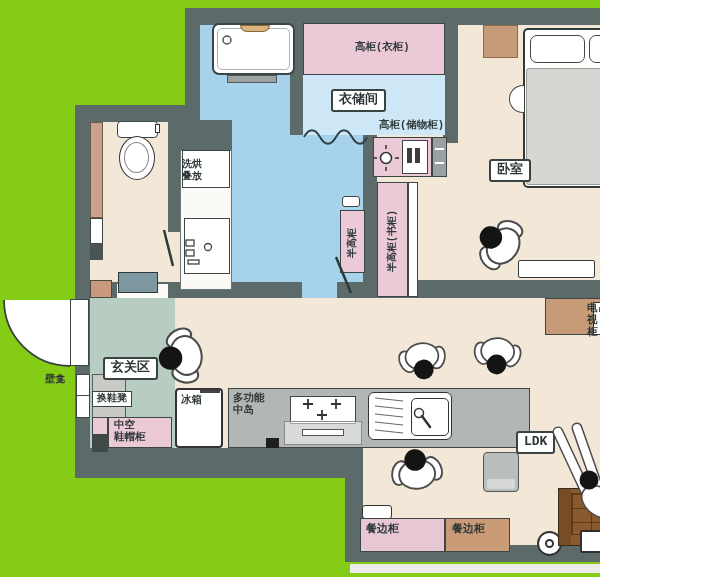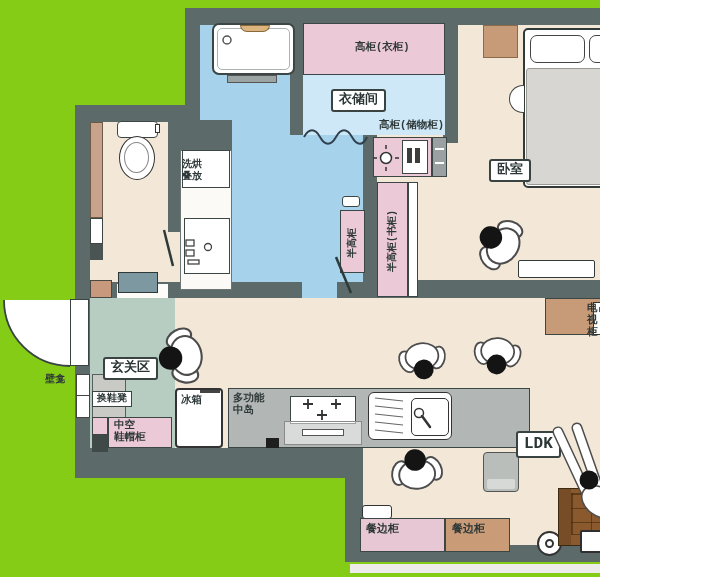--- a/index.html
+++ b/index.html
@@ -163,21 +163,21 @@
 
   <div class="lbl" style="left:355px;top:41px;z-index:40;">高柜(衣柜)</div>
   <div class="boxlbl" style="left:331px;top:89px;z-index:40;">衣储间</div>
   <div class="lbl" style="left:379px;top:119px;z-index:40;">高柜(储物柜)</div>
   <div class="rlbl" style="left:337px;top:234px;width:110px;z-index:40;">半高柜(书柜)</div>
   <div class="rlbl" style="left:322px;top:236px;width:60px;z-index:40;">半高柜</div>
   <div class="lbl" style="left:182px;top:159px;width:48px;font-size:10px;z-index:40;">洗烘
 叠放</div>
   <div class="boxlbl" style="left:489px;top:159px;z-index:40;text-align:right;">卧室</div>
   <div class="boxlbl" style="left:103px;top:309px;z-index:40;margin-top:48px;">玄关区</div>
-  <div class="boxlbl" style="left:516px;top:431px;font-size:16px;z-index:40;">LDK</div>
+  <div class="boxlbl" style="left:516px;top:431px;font-size:13px;z-index:40;">LDK</div>
   <div class="lbl" style="left:550px;top:302px;z-index:40;padding-left:37px;">电视柜</div>
   <div class="lbl" style="left:45px;top:374px;font-size:10px;z-index:40;">壁龛</div>
   <div class="lbl" style="left:92px;top:391px;width:40px;background:#fff;border:1.5px solid #394342;text-align:center;
               font-size:10px;padding:1px 0;z-index:40;">换鞋凳</div>
   <div class="lbl" style="left:114px;top:419px;z-index:40;">中空
 鞋帽柜</div>
   <div class="lbl" style="left:181px;top:394px;z-index:40;">冰箱</div>
   <div class="lbl" style="left:233px;top:392px;z-index:40;">多功能
 中岛</div>
   <div class="lbl" style="left:366px;top:523px;font-size:11px;z-index:40;">餐边柜</div>

